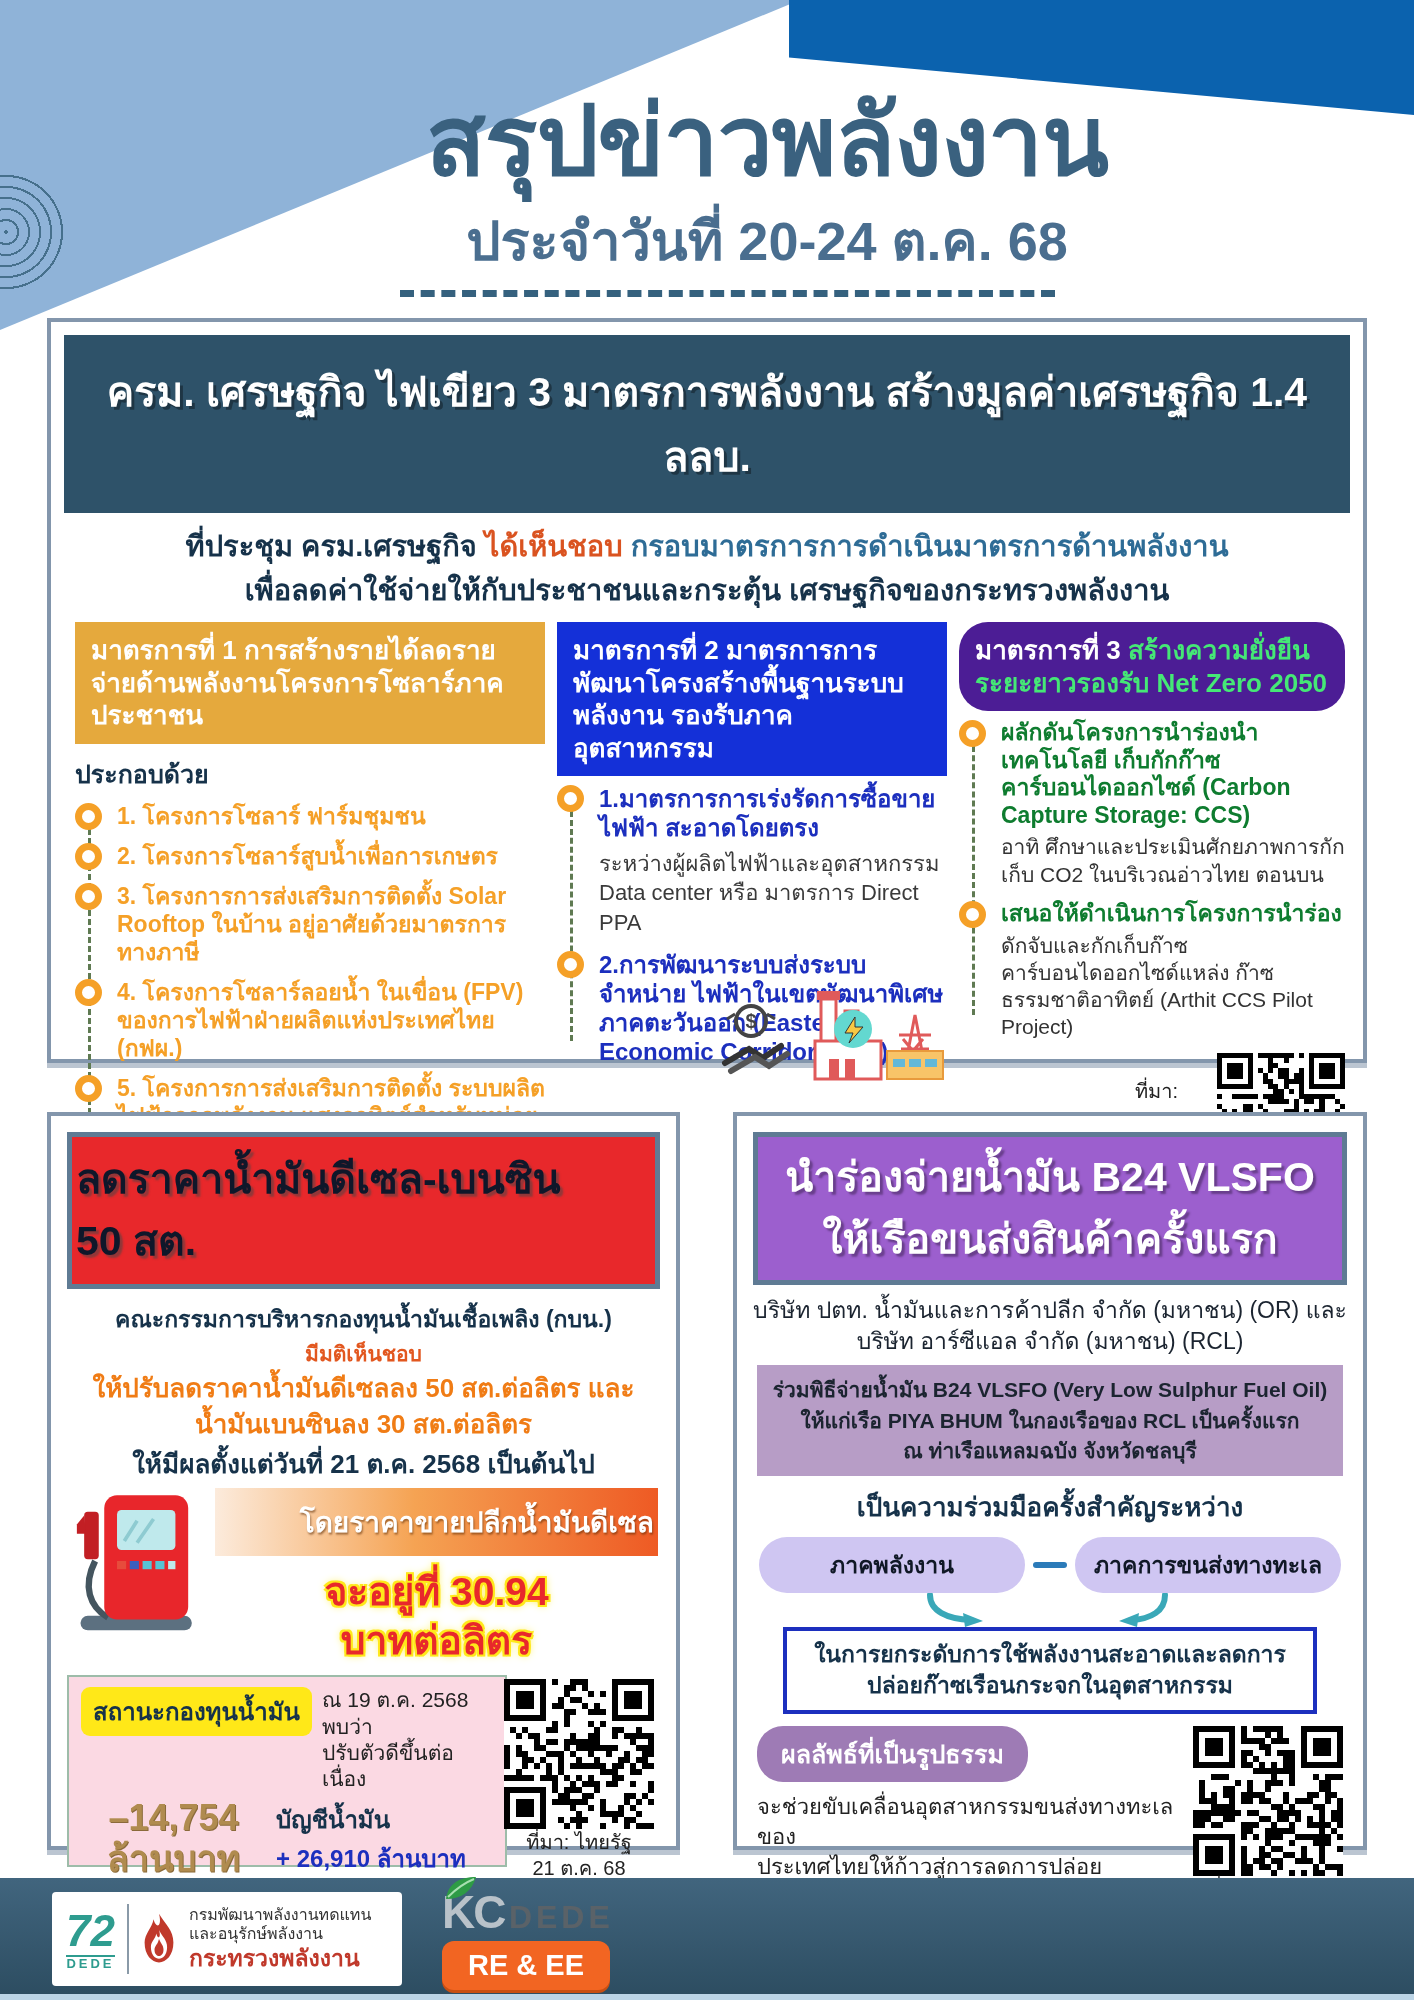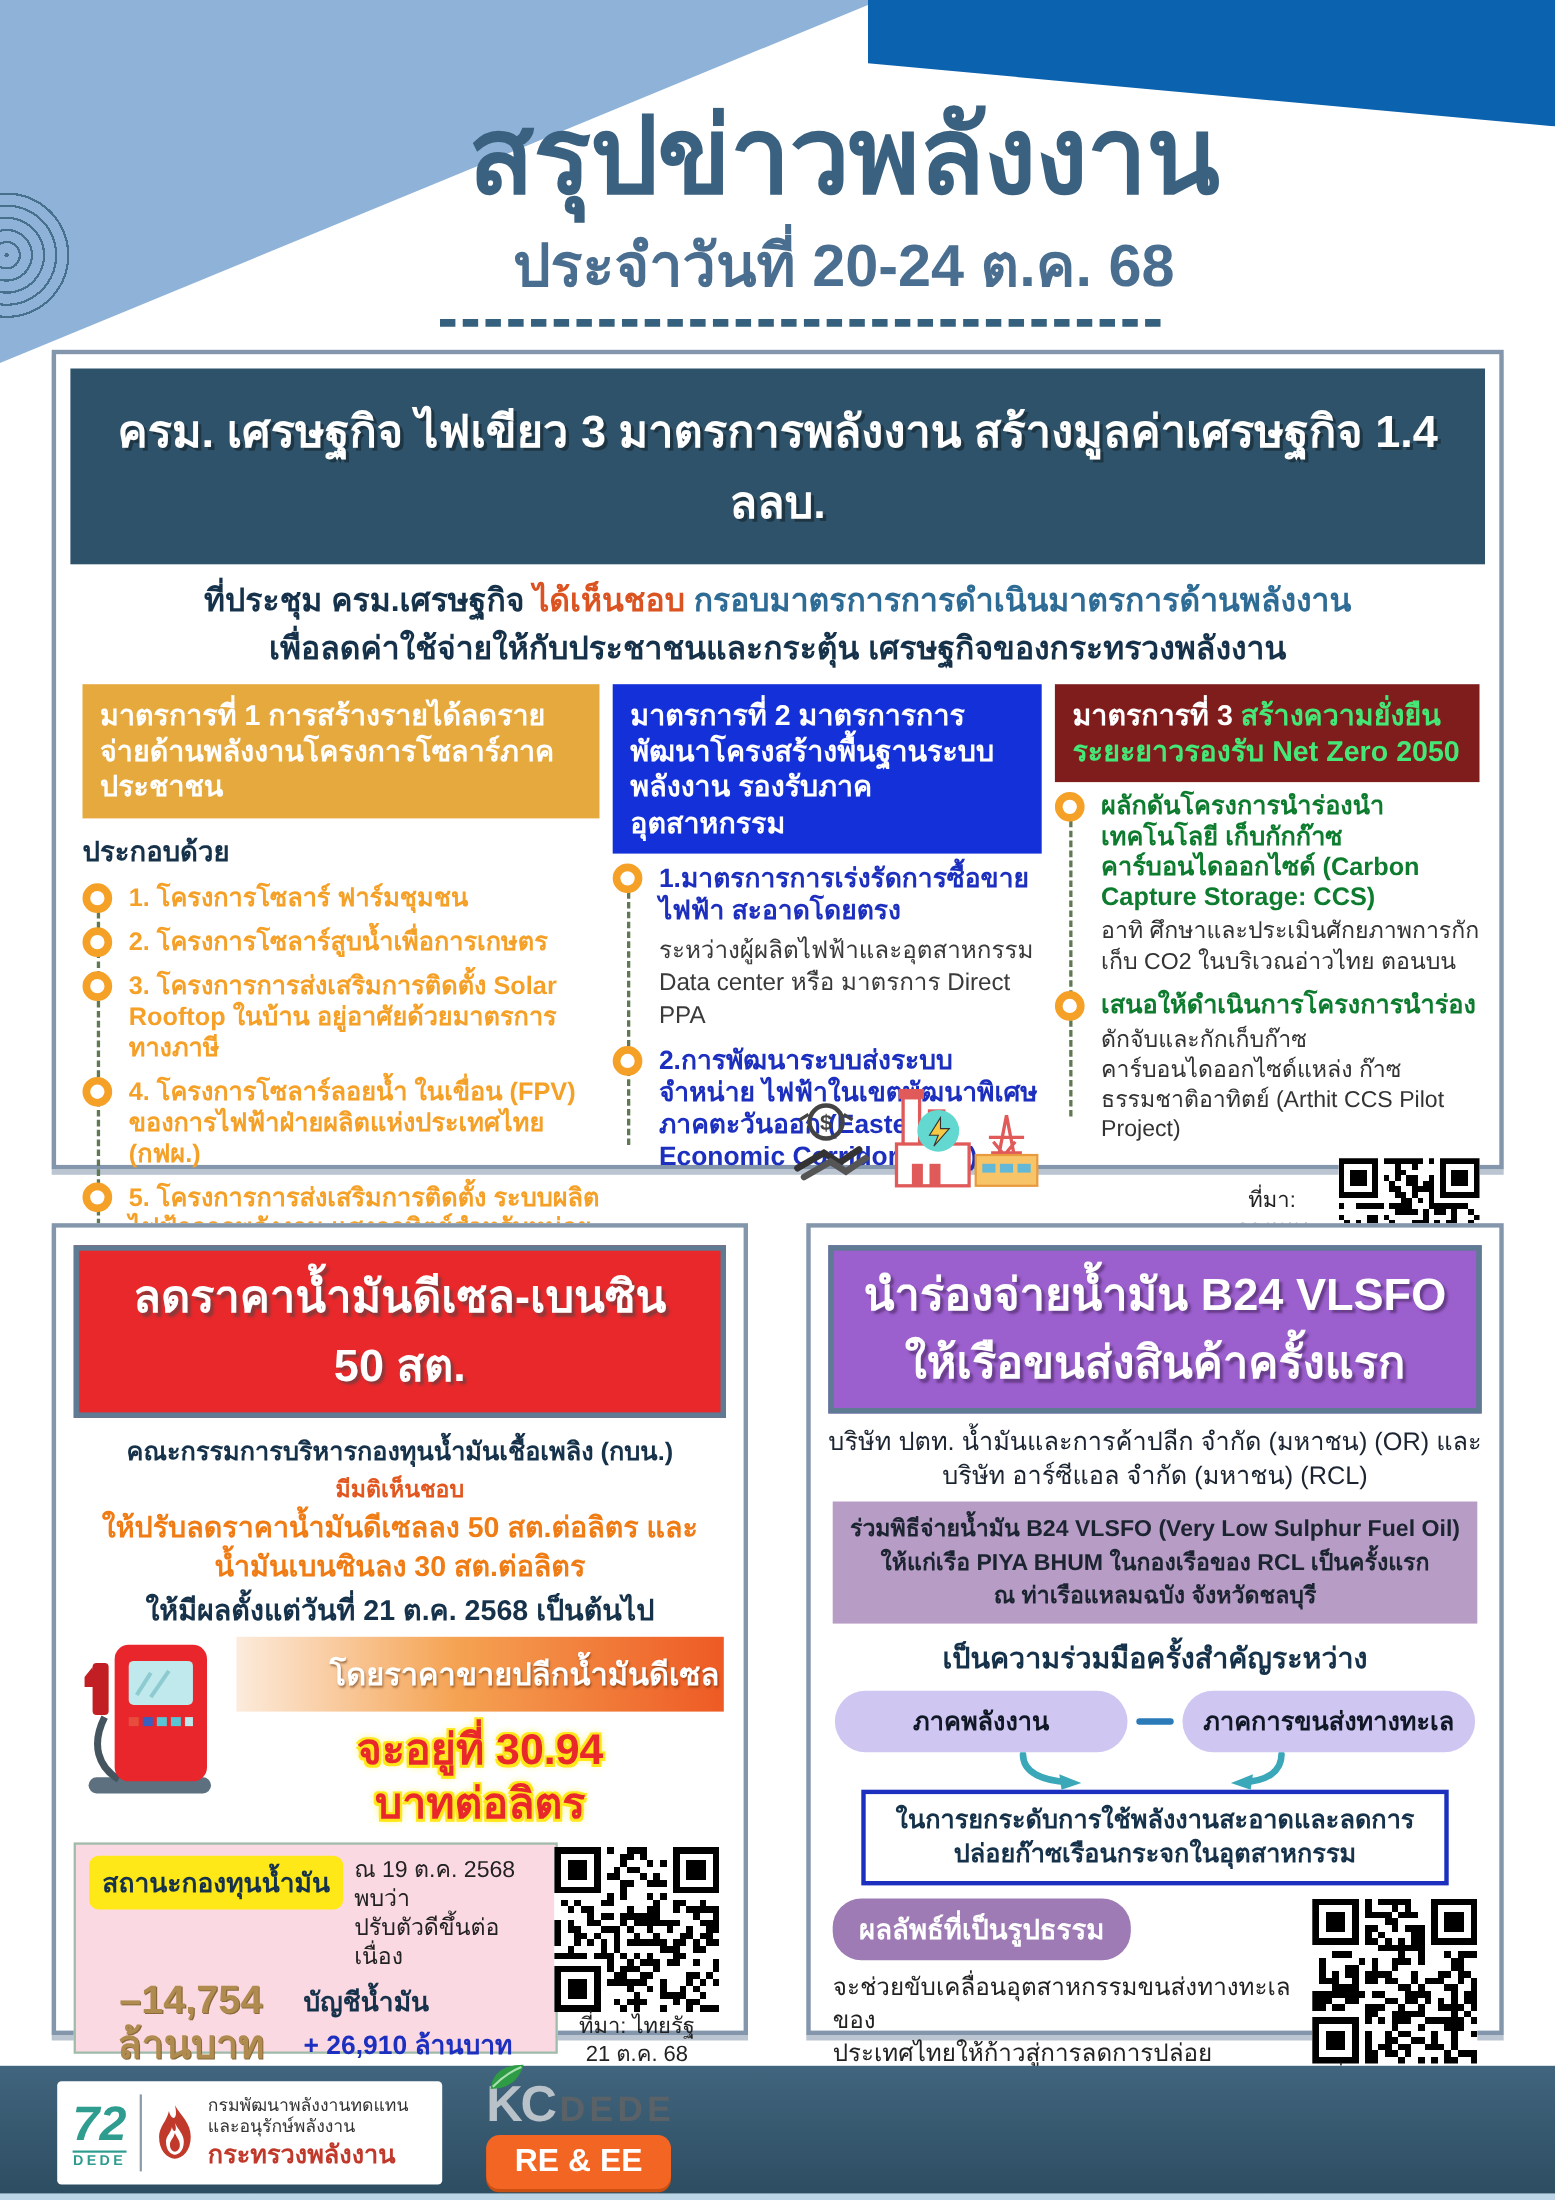--- a/index.html
+++ b/index.html
@@ -28,21 +28,21 @@
   .c1-banner{margin:13px 13px 0;background:#2E5269;color:#fff;text-align:center;font-weight:800;
         font-size:41px;padding:24px 6px;text-shadow:3px 3px 0 rgba(0,0,0,.35);}
   .c1-intro{margin:12px 20px 0;text-align:center;font-size:29px;font-weight:800;line-height:1.5;color:#16324A;}
   .c1-summary{margin:8px 20px 0;text-align:center;font-size:26px;color:#243742;}
   .navy{color:#16324A;} .orange-t{color:#DA5320;} .teal-t{color:#2E6C96;}
   .blue-t{color:#1C2FBE;font-weight:800;} .bold{font-weight:800;}
   .c1-cols{display:flex;gap:12px;padding:10px 24px 0;align-items:flex-start;}
   .m-col1{width:470px;flex:none;} .m-col2{width:390px;flex:none;position:relative;min-height:430px;}
   .m-col3{width:386px;flex:none;}
   .m-header{color:#fff;font-weight:800;font-size:26px;line-height:1.25;padding:12px 16px;}
-  .mh1{background:#E5A93D;} .mh2{background:#1430D8;} .mh3{background:#7f1d1d;}
+  .mh1{background:#E5A93D;} .mh2{background:#1430D8;} .mh3{background:#4c1d95;border-radius:29px;}
   .mh3 .light-green{color:#45E876;}
   .m1-label{margin:10px 0 4px;font-weight:800;font-size:25px;color:#16324A;}
   ul.timeline{list-style:none;margin:8px 0 0;padding:0;position:relative;}
   ul.timeline::before{content:'';position:absolute;left:13px;top:18px;bottom:26px;border-left:3px dashed #5F7A52;}
   ul.timeline li{position:relative;padding-left:42px;margin-bottom:12px;}
   ul.timeline li::before{content:'';position:absolute;left:0;top:1px;width:13px;height:13px;border-radius:50%;
         background:#fff;border:7px solid #F5A027;}
   .t-blue li::before{border-color:#1C2FBE;} .t-teal li::before{border-color:#A8D8E8;}
   .m1-item{color:#F5A027;font-weight:800;font-size:23px;line-height:1.22;}
   .m2-title{color:#1C2FBE;font-weight:800;font-size:24px;line-height:1.22;display:block;}
@@ -50,21 +50,21 @@
   .m3-title{color:#0E7C2F;font-weight:800;font-size:23px;line-height:1.2;display:block;}
   .m3-desc{color:#333;font-size:21px;line-height:1.3;margin-top:4px;}
   .icon-row{display:flex;justify-content:space-between;align-items:flex-end;margin-top:6px;padding:0 4px;}
   .icon-row svg{width:74px;height:56px;}
   .factory-wrap{position:absolute;right:0;bottom:-6px;}
   .m3-source-row{display:flex;justify-content:flex-end;align-items:center;gap:14px;margin-top:6px;}
   .source{font-size:20px;color:#222;white-space:pre-line;line-height:1.3;text-align:center;}
   .qr{display:block;background:#fff;}
   .qr svg{display:block;width:100%;height:100%;}
   
-  .c2-banner{margin:16px 16px 12px;border:5px solid #5F7B94;background:#E8282B;color:#ffffff;text-align:center;
+  .c2-banner{margin:16px 16px 12px;border:5px solid #5F7B94;background:#E8282B;color:#0f172a;
         font-weight:800;font-size:41px;line-height:1.5;padding:12px 4px;text-shadow:3px 3px 2px rgba(70,70,70,.55);white-space:pre-line;}
   .c2-committee{margin-top:8px;text-align:center;font-weight:800;font-size:23px;color:#16324A;}
   .c2-resolution{text-align:center;font-weight:800;font-size:21px;color:#E2571F;}
   .c2-orange{text-align:center;font-weight:800;font-size:26px;color:#F07C15;line-height:1.4;white-space:pre-line;}
   .c2-effective{text-align:center;font-weight:800;font-size:26px;color:#16324A;}
   .c2-pump-row{display:flex;align-items:flex-start;margin:4px 18px 0;gap:8px;}
   .pump-svg{width:138px;height:146px;flex:none;}
   .c2-right{flex:1;}
   .retail-banner{background:linear-gradient(90deg,#FCEBDC 0%,#F5A353 45%,#EE5A24 100%);color:#fff;
         font-weight:800;font-size:28px;text-align:right;padding:12px 4px;text-shadow:1px 2px 2px rgba(90,40,0,.55);}

